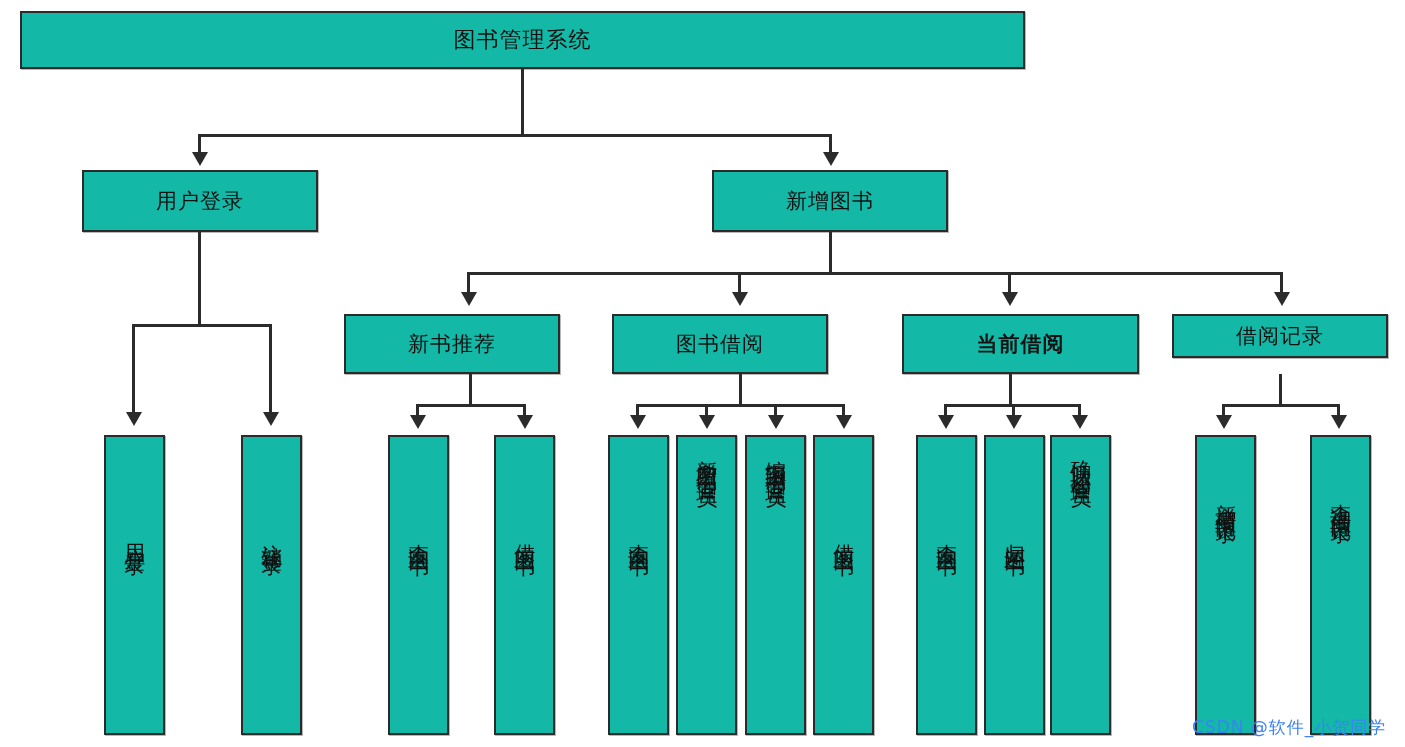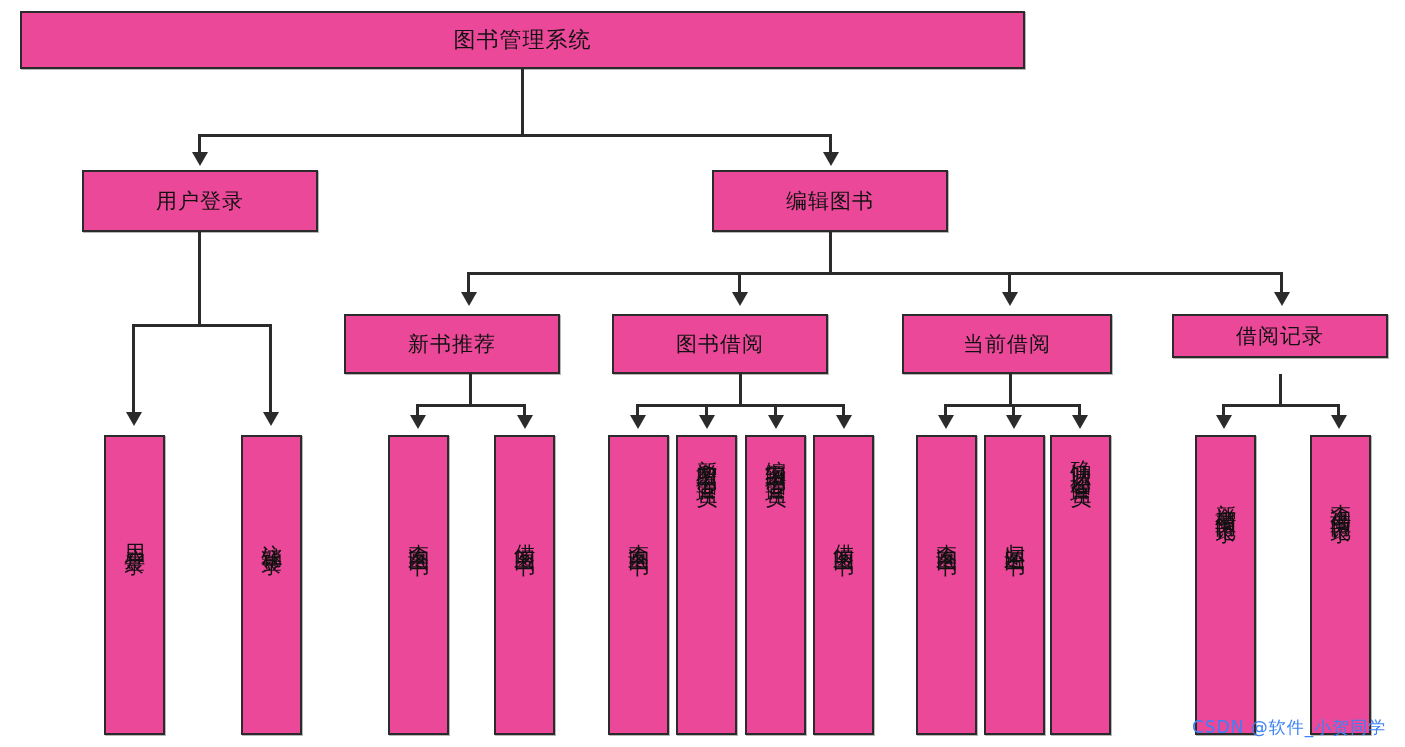--- a/index.html
+++ b/index.html
@@ -8,21 +8,21 @@
     background:#ffffff;
     font-family:"Liberation Sans","DejaVu Sans",sans-serif;
     overflow:hidden;
   }
   #canvas{position:relative;width:1405px;height:747px;}
 
   
   .node{
     position:absolute;
     box-sizing:border-box;
-    background:#ec4899;
+    background:#14b8a6;
     border:2px solid #2b2b2b;
     display:flex;
     align-items:center;
     justify-content:center;
     color:#111;
     box-shadow:1px 1px 0 rgba(0,0,0,.28);
   }
   .node.h{ font-size:21px; letter-spacing:1px; }
   .node.title{ font-size:22px; letter-spacing:1px; }
 
@@ -82,21 +82,21 @@
 
   <div class="ln v" style="left:198px;top:134px;height:22px;"></div>
   <div class="arrow" style="left:192px;top:152px;"></div>
   <div class="ln v" style="left:829px;top:134px;height:22px;"></div>
   <div class="arrow" style="left:823px;top:152px;"></div>
 
   <div class="node h" style="left:82px;top:170px;width:236px;height:62px;">
     <span>用户登录</span>
   </div>
   <div class="node h" style="left:712px;top:170px;width:236px;height:62px;">
-    <span>编辑图书</span>
+    <span>新增图书</span>
   </div>
 
   <div class="ln v" style="left:198px;top:232px;height:93px;"></div>
   <div class="ln h" style="left:132px;top:324px;width:138px;"></div>
   <div class="ln v" style="left:132px;top:324px;height:90px;"></div>
   <div class="arrow" style="left:126px;top:412px;"></div>
   <div class="ln v" style="left:269px;top:324px;height:90px;"></div>
   <div class="arrow" style="left:263px;top:412px;"></div>
 
   <div class="ln v" style="left:829px;top:232px;height:42px;"></div>
@@ -110,21 +110,21 @@
   <div class="arrow" style="left:1002px;top:292px;"></div>
   <div class="ln v" style="left:1280px;top:272px;height:22px;"></div>
   <div class="arrow" style="left:1274px;top:292px;"></div>
 
   <div class="node h" style="left:344px;top:314px;width:216px;height:60px;">
     <span>新书推荐</span>
   </div>
   <div class="node h" style="left:612px;top:314px;width:216px;height:60px;">
     <span>图书借阅</span>
   </div>
-  <div class="node h" style="left:902px;top:314px;width:210px;height:60px;">
+  <div class="node h" style="left:902px;top:314px;width:237px;height:60px;font-weight:bold;">
     <span>当前借阅</span>
   </div>
   <div class="node h" style="left:1172px;top:314px;width:216px;height:44px;">
     <span>借阅记录</span>
   </div>
 
   <div class="ln v" style="left:469px;top:374px;height:32px;"></div>
   <div class="ln h" style="left:416px;top:404px;width:110px;"></div>
   <div class="ln v" style="left:416px;top:404px;height:13px;"></div>
   <div class="arrow" style="left:410px;top:415px;"></div>

